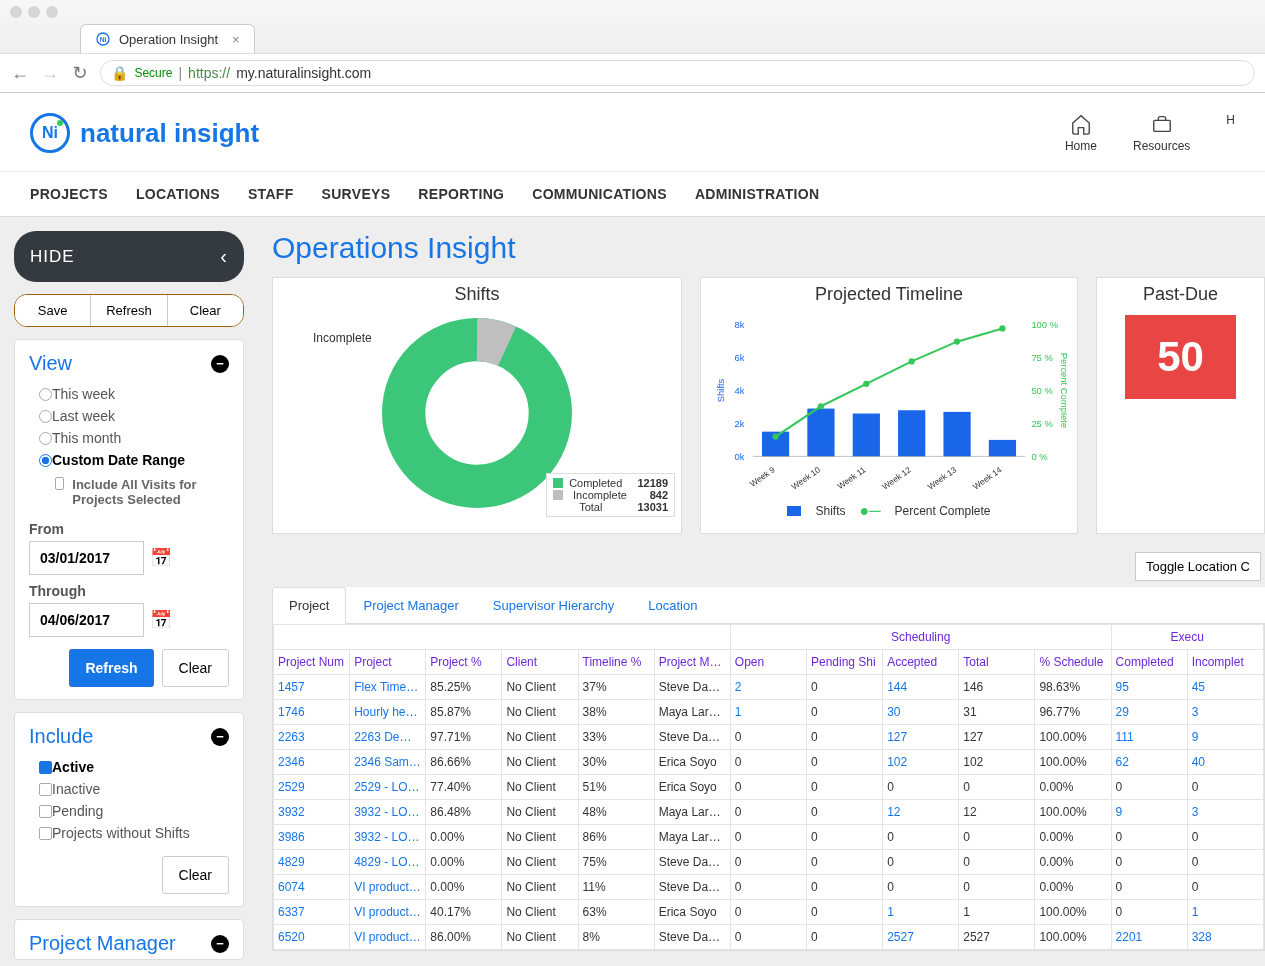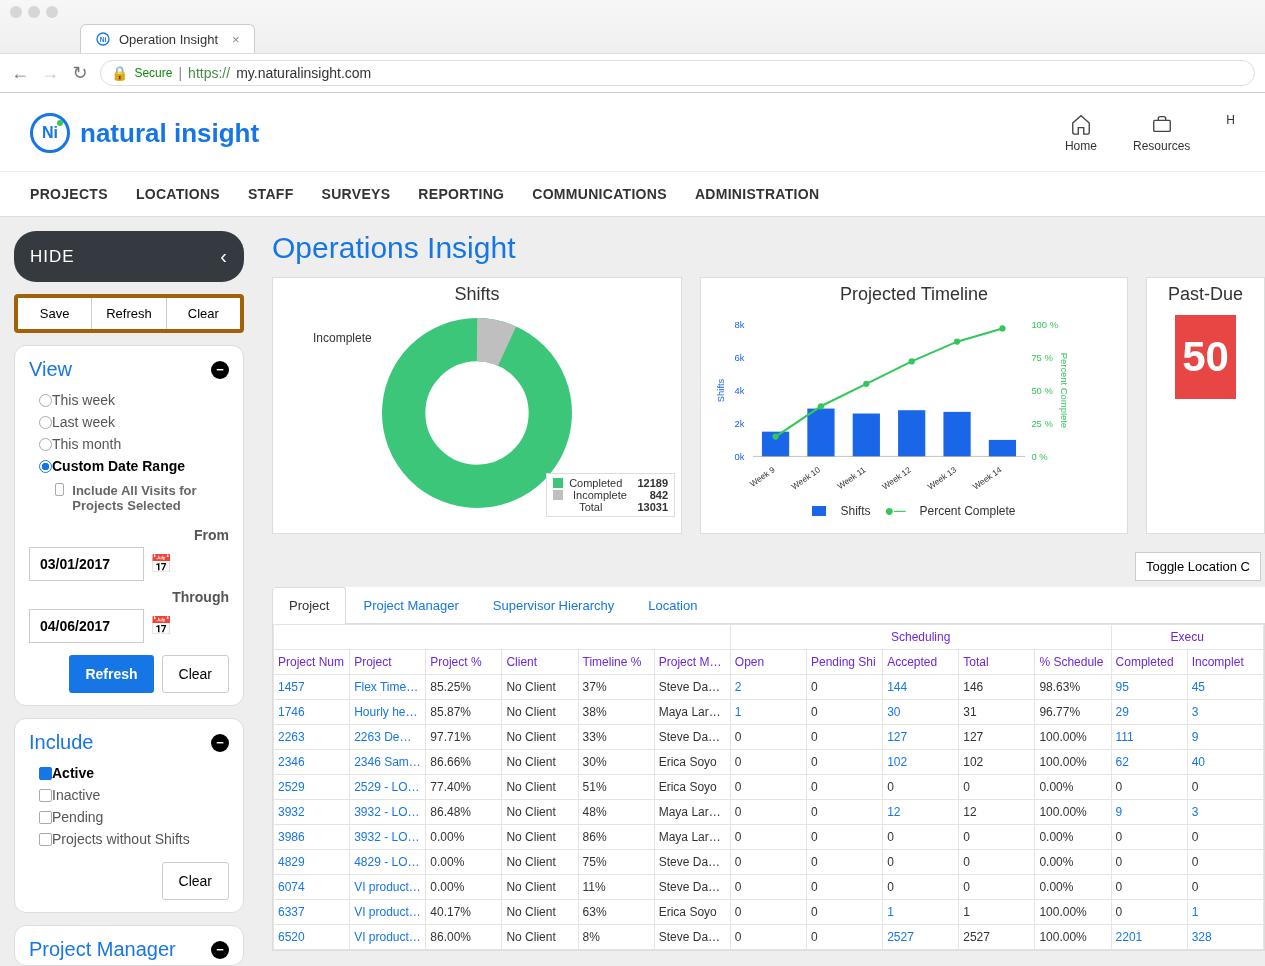--- a/index.html
+++ b/index.html
@@ -33,50 +33,50 @@
 .top-nav .nav-item { padding: 14px 0; font-size: 14px; font-weight: 600; color: #333; letter-spacing: 0.3px; }
 
 
 .app-body { display: flex; height: calc(966px - 190px); background: #eee; }
 .sidebar { width: 258px; padding: 14px; display: flex; flex-direction: column; gap: 12px; }
 .main { flex: 1; padding: 14px 0 0 14px; overflow: hidden; }
 
 
 .hide-btn { background: #343a40; color: #fff; padding: 14px 16px; font-size: 17px; letter-spacing: 1px; display: flex; align-items: center; justify-content: space-between; font-weight: 500; border-radius: 22px; }
 .hide-btn .chev { font-size: 20px; }
-.btn-row { display: flex; border: 4px solid #a16207; border-radius: 4px; overflow: hidden; }
+.btn-row { display: flex; border: 1px solid #a16207; border-radius: 13px; overflow: hidden; }
 .btn-row button { flex: 1; background: #fff; border: none; border-right: 1px solid #ccc; padding: 8px 0; font-size: 13px; }
 .btn-row button:last-child { border-right: none; }
-.panel { background: #fff; border: 1px solid #ddd; border-radius: 12px; padding: 12px 14px; }
+.panel { background: #fff; border: 1px solid #ddd; border-radius: 4px; padding: 12px 14px; }
 .panel-header { display: flex; justify-content: space-between; align-items: center; margin-bottom: 8px; }
 .panel-header h3 { color: #1776e6; font-size: 20px; font-weight: 400; }
 .collapse-icon { width: 18px; height: 18px; background: #000; color: #fff; border-radius: 50%; display: flex; align-items: center; justify-content: center; font-size: 13px; font-weight: 700; }
 .radio-item, .check-item { display: flex; align-items: center; padding: 3px 0 3px 10px; font-size: 14px; color: #555; }
 .radio-item.selected { color: #000; font-weight: 600; }
 .check-item.checked { color: #000; font-weight: 600; }
 .radio { width: 13px; height: 13px; border: 1px solid #aaa; border-radius: 50%; display: inline-block; }
 .radio.selected { border-color: #1776e6; background: radial-gradient(circle, #1776e6 45%, transparent 50%); }
 .check { width: 13px; height: 13px; border: 1px solid #aaa; border-radius: 2px; display: inline-block; }
 .check.checked { background: #1776e6; border-color: #1776e6; }
 .sub-check { font-size: 13px; color: #666; font-weight: 600; padding: 6px 0 6px 26px; display: flex; gap: 8px; }
-.field-label { font-size: 14px; color: #555; font-weight: 600; margin-top: 8px; text-align: right; }
+.field-label { font-size: 14px; color: #555; font-weight: 600; margin-top: 8px; }
 .date-row { display: flex; gap: 6px; align-items: center; margin-top: 4px; }
 .date-row input { border: 1px solid #ccc; padding: 8px 10px; font-weight: 700; font-size: 14px; width: 115px; }
 .cal-icon { color: #1776e6; font-size: 18px; }
 .panel-actions { display: flex; justify-content: flex-end; gap: 8px; margin-top: 12px; }
 .btn-primary { background: #1776e6; color: #fff; border: none; border-radius: 3px; padding: 10px 16px; font-weight: 600; font-size: 14px; }
 .btn-secondary { background: #fff; border: 1px solid #ccc; border-radius: 3px; padding: 10px 16px; font-size: 14px; }
 
 
 .page-title { color: #1776e6; font-size: 30px; font-weight: 400; margin-bottom: 12px; }
 .chart-row { display: flex; gap: 18px; margin-bottom: 18px; }
 .chart-card { background: #fff; border: 1px solid #ddd; flex: 0 0 auto; padding: 6px 10px 10px; }
 .chart-card h4 { text-align: center; font-weight: 400; font-size: 18px; color: #333; margin-bottom: 8px; }
 .shifts-card { width: 410px; }
-.timeline-card { width: 428px; }
+.timeline-card { width: 378px; }
 .pastdue-card { flex: 1; text-align: center; }
 .pastdue-box { background: #e84545; color: #fff; font-size: 42px; font-weight: 700; padding: 18px 0; margin: 10px 18px; }
 .donut-wrap { display: flex; align-items: flex-start; justify-content: center; position: relative; }
 .donut-label { position: absolute; left: 30px; top: 18px; font-size: 12px; color: #333; }
 .legend-table { position: absolute; right: -4px; bottom: 6px; background: #fff; border: 1px solid #ddd; font-size: 11px; padding: 3px 6px; }
 .legend-table .row { display: flex; gap: 6px; justify-content: space-between; align-items: center; }
 .legend-table .sw { width: 10px; height: 10px; display: inline-block; }
 .timeline-legend { display: flex; justify-content: center; gap: 14px; font-size: 12px; margin-top: 6px; align-items: center; }
 .timeline-legend .sw { width: 14px; height: 10px; display: inline-block; }
 

